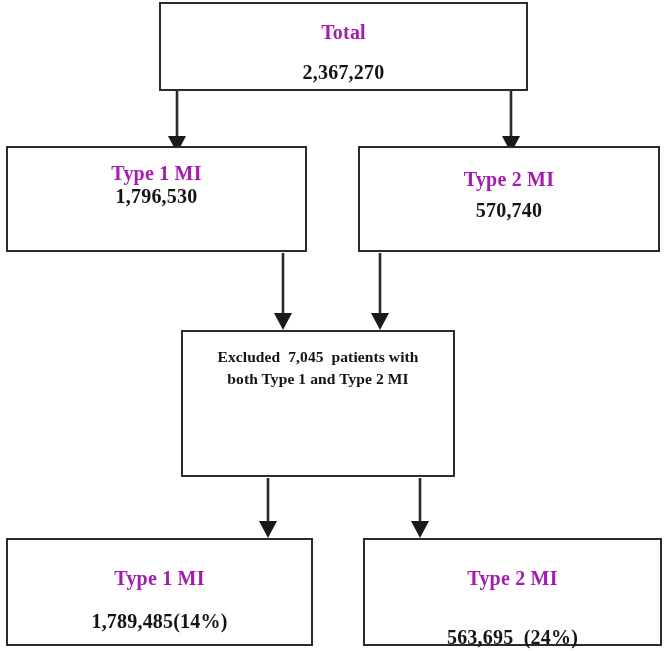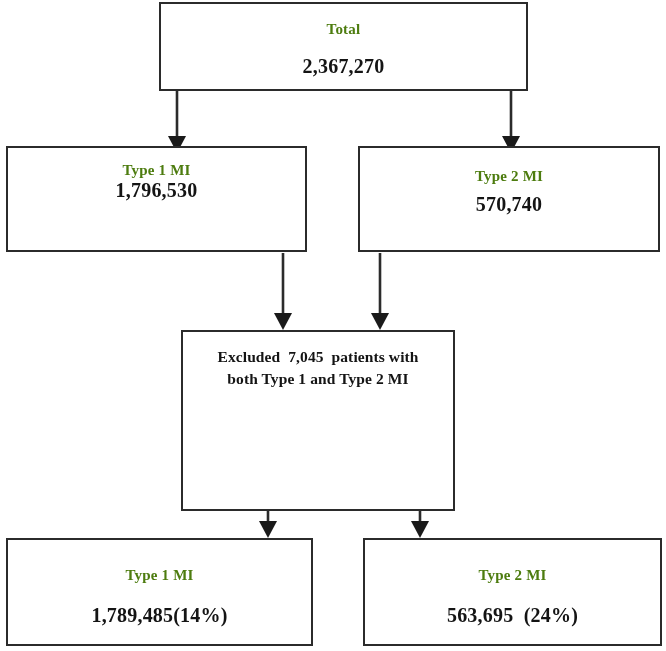--- a/index.html
+++ b/index.html
@@ -20,22 +20,22 @@
     box-sizing: border-box;
     border: 2.5px solid #2b2b2b;
     background: #ffffff;
     display: flex;
     flex-direction: column;
     align-items: center;
     text-align: center;
   }
   .node-title {
     font-weight: bold;
-    font-size: 15px;
-    color: #4d7c0f;
+    font-size: 20px;
+    color: #a21caf;
     letter-spacing: 0.2px;
     white-space: pre;
   }
   .node-value {
     font-weight: bold;
     font-size: 20px;
     color: #141414;
     letter-spacing: 0.2px;
     white-space: pre;
   }
@@ -51,28 +51,28 @@
   
   #node-total      { left: 159px; top: 2px;   width: 369px; height: 89px; padding-top: 17px; }
   #node-total .node-value { margin-top: 17px; }
 
   #node-type1-initial { left: 6px;   top: 146px; width: 301px; height: 106px; padding-top: 14px; }
   #node-type1-initial .node-value { }
 
   #node-type2-initial { left: 358px; top: 146px; width: 302px; height: 106px; padding-top: 20px; }
   #node-type2-initial .node-value { margin-top: 8px; }
 
-  #node-excluded   { left: 181px; top: 330px; width: 274px; height: 181px;
+  #node-excluded   { left: 181px; top: 330px; width: 274px; height: 147px;
                      padding-top: 14px; padding-left: 10px; padding-right: 10px; }
 
   #node-type1-final { left: 6px;   top: 538px; width: 307px; height: 108px; padding-top: 27px; }
   #node-type1-final .node-value { margin-top: 20px; }
 
   #node-type2-final { left: 363px; top: 538px; width: 299px; height: 108px; padding-top: 27px; }
-  #node-type2-final .node-value { margin-top: 20px; text-align: right; }
+  #node-type2-final .node-value { margin-top: 36px; text-align: right; }
 
   
   .conn {
     position: absolute;
     overflow: visible;
   }
   .conn line, .conn polyline {
     stroke: #2b2b2b;
     stroke-width: 2.6;
     fill: none;

